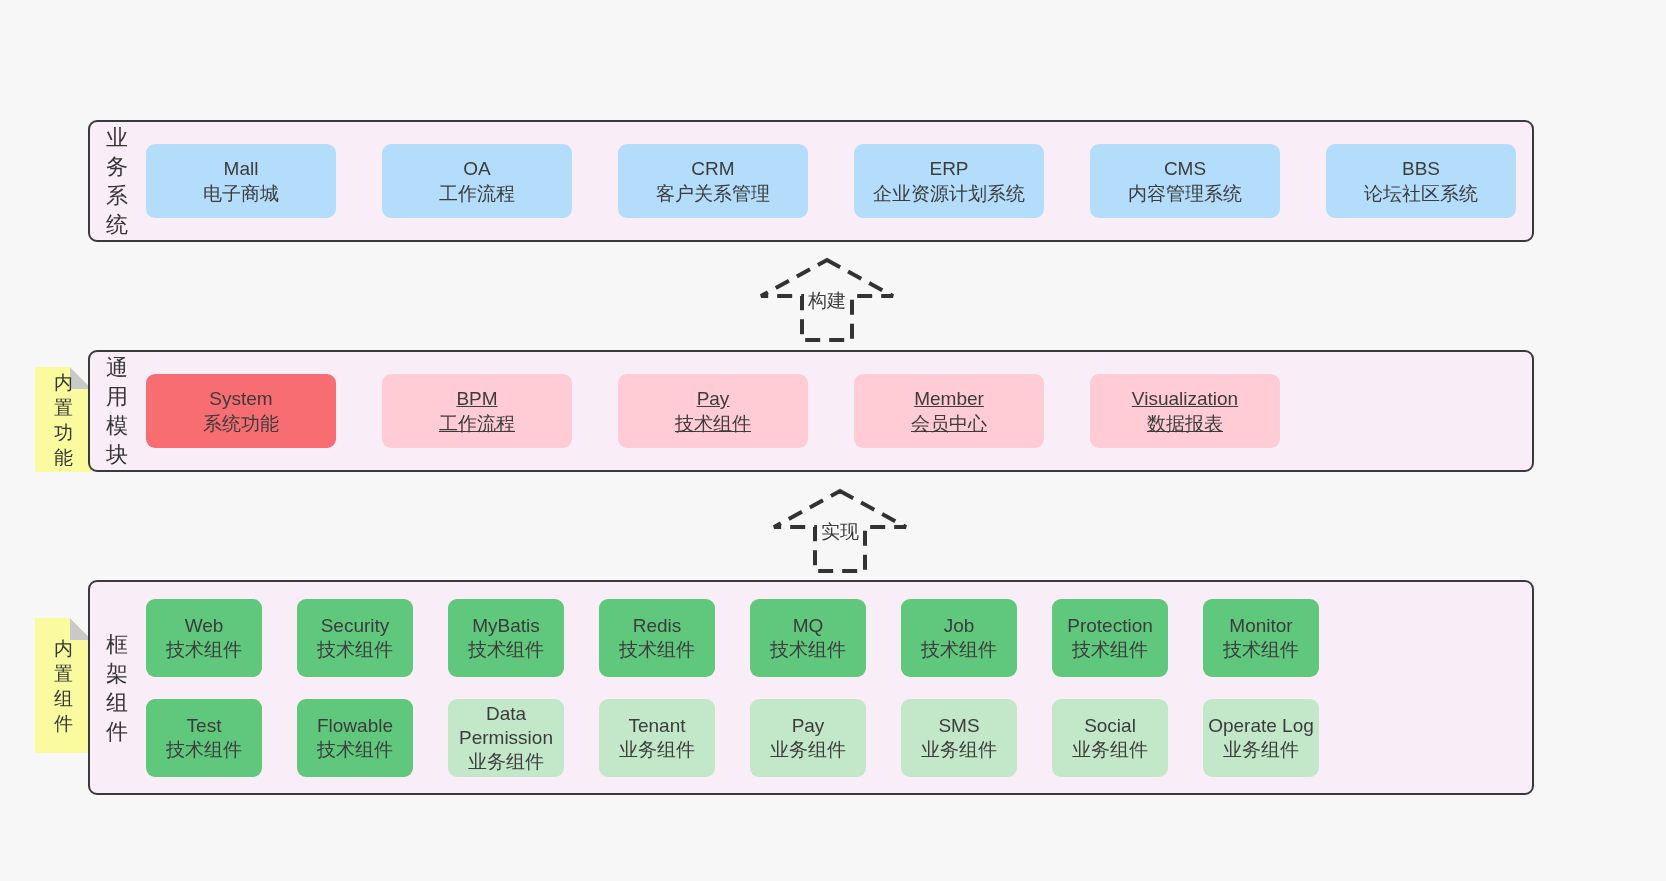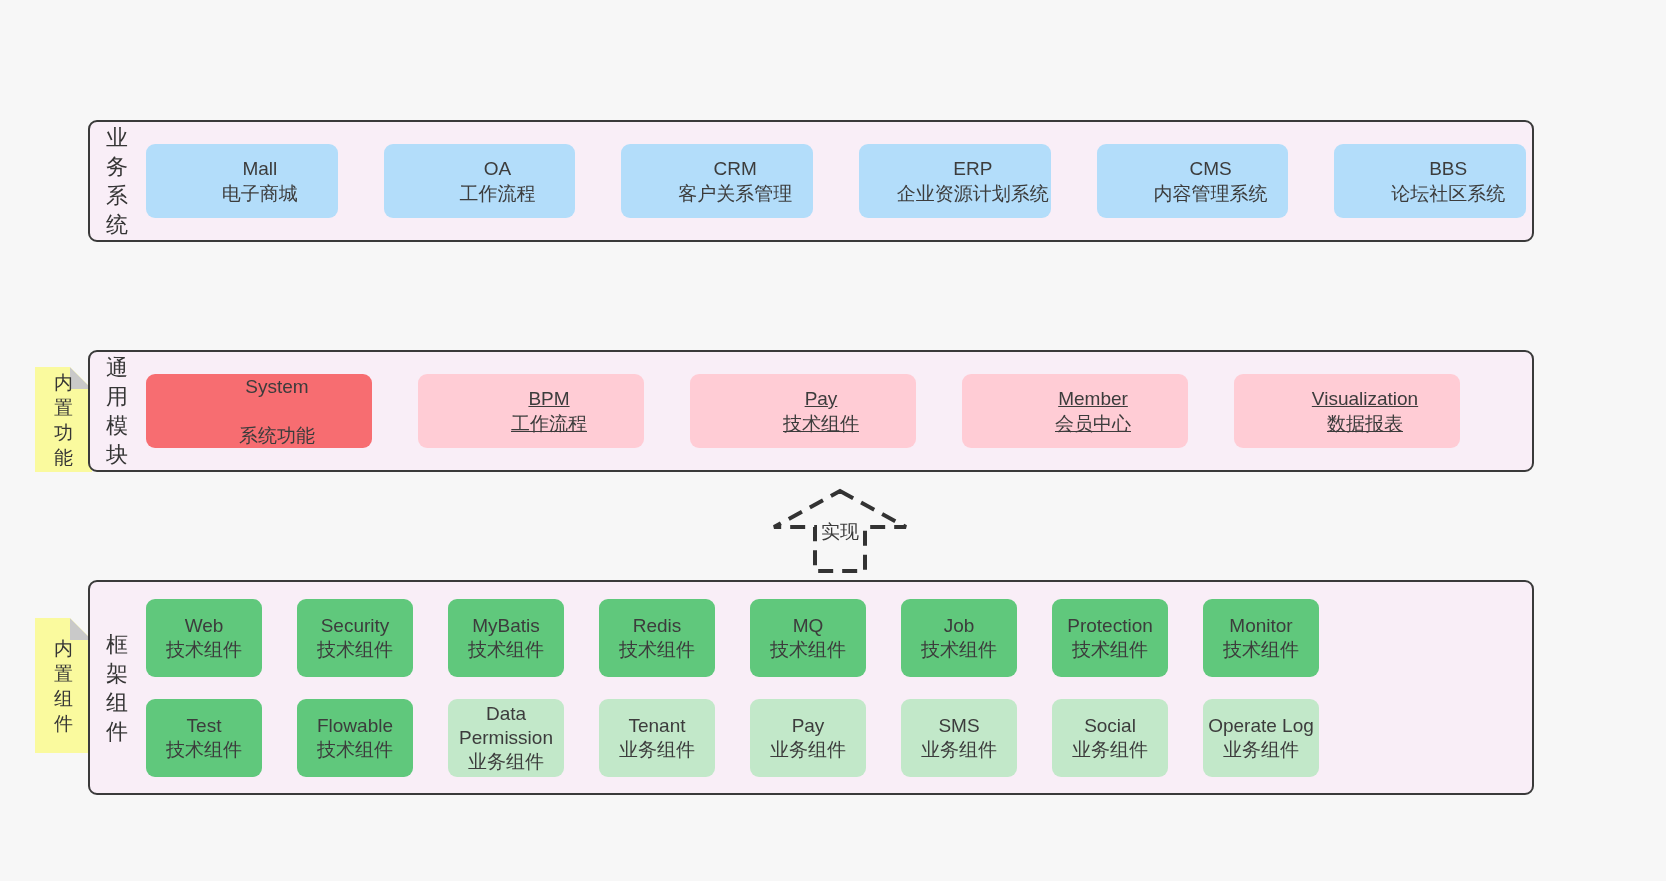--- a/index.html
+++ b/index.html
@@ -60,25 +60,25 @@
     border-radius: 9px;
     display: flex;
     flex-direction: column;
     align-items: center;
     justify-content: center;
     text-align: center;
     font-size: 19px;
     line-height: 25px;
     color: #3c3c3c;
   }
-  #layer-0 .box, #layer-1 .box { width: 190px; height: 74px; padding-left: 36px; }
+  #layer-0 .box, #layer-1 .box { width: 190px; height: 74px; }
   #layer-2 .box { width: 116px; height: 78px; line-height: 24px; }
   .box .box-title { white-space: normal; }
   .variant-blue       { background: var(--blue,  #b3ddfa); }
-  .variant-red        { background: var(--red,   #f76d71); justify-content: space-between; }
+  .variant-red        { background: var(--red,   #f76d71); }
   .variant-pink       { background: var(--pink,  #ffccd5); text-decoration: underline; }
   .variant-green      { background: var(--green, #60c87c); }
   .variant-lightgreen { background: var(--lightgreen, #c2e8c9); }
 
   
   .note {
     position: absolute;
     left: 35px;
     width: 57px;
     background: var(--yellow, #fafa9e);
@@ -283,20 +283,26 @@
             <div class="box-subtitle">业务组件</div>
           </div>
           <div class="box variant-lightgreen">
             <div class="box-title">Operate Log</div>
             <div class="box-subtitle">业务组件</div>
           </div>
         </div>
       </div>
   </div>
 
+  <div class="arrow" id="arrow-0">
+    <svg viewBox="0 0 140 88">
+      <polygon points="70,4 136,40 95,40 95,84 45,84 45,40 4,40"></polygon>
+    </svg>
+    <span class="arrow-label">构建</span>
+  </div>
   <div class="arrow" id="arrow-1">
     <svg viewBox="0 0 140 88">
       <polygon points="70,4 136,40 95,40 95,84 45,84 45,40 4,40"></polygon>
     </svg>
     <span class="arrow-label">实现</span>
   </div>
 
 </div>
 
 </body></html>

